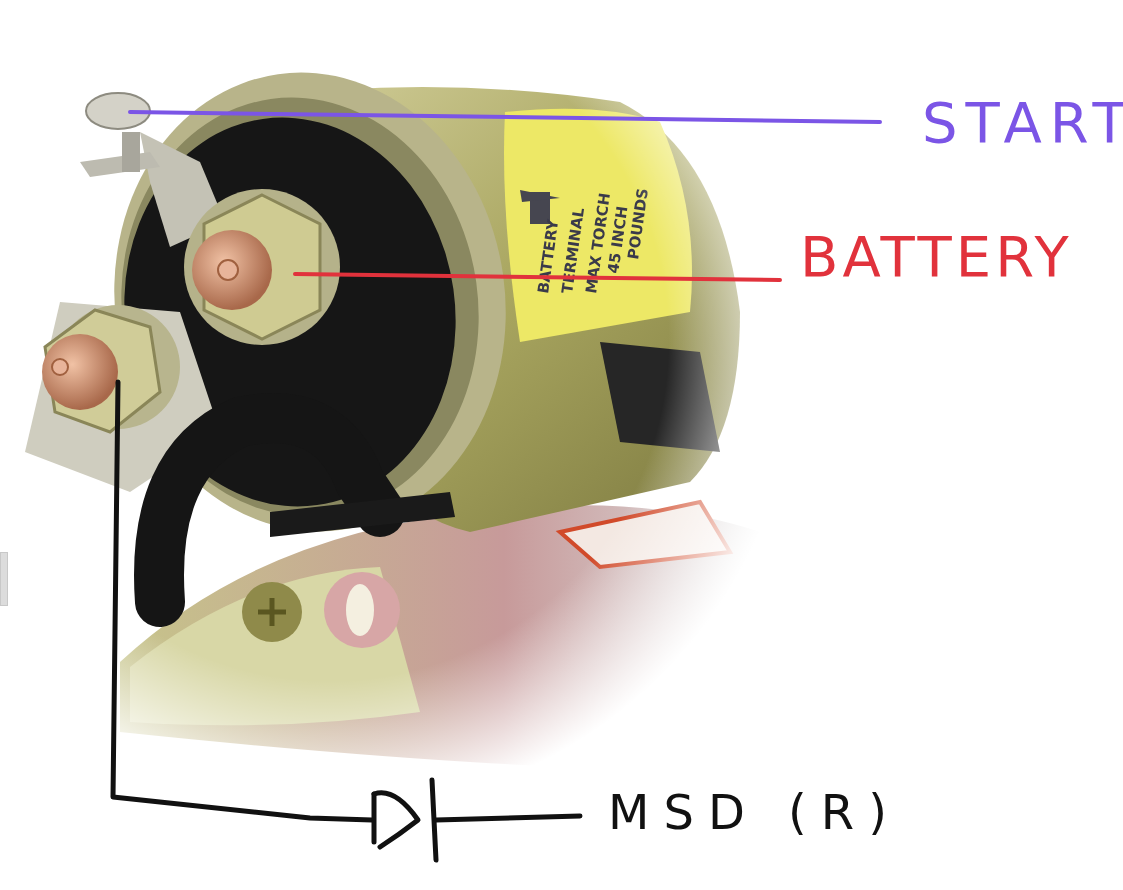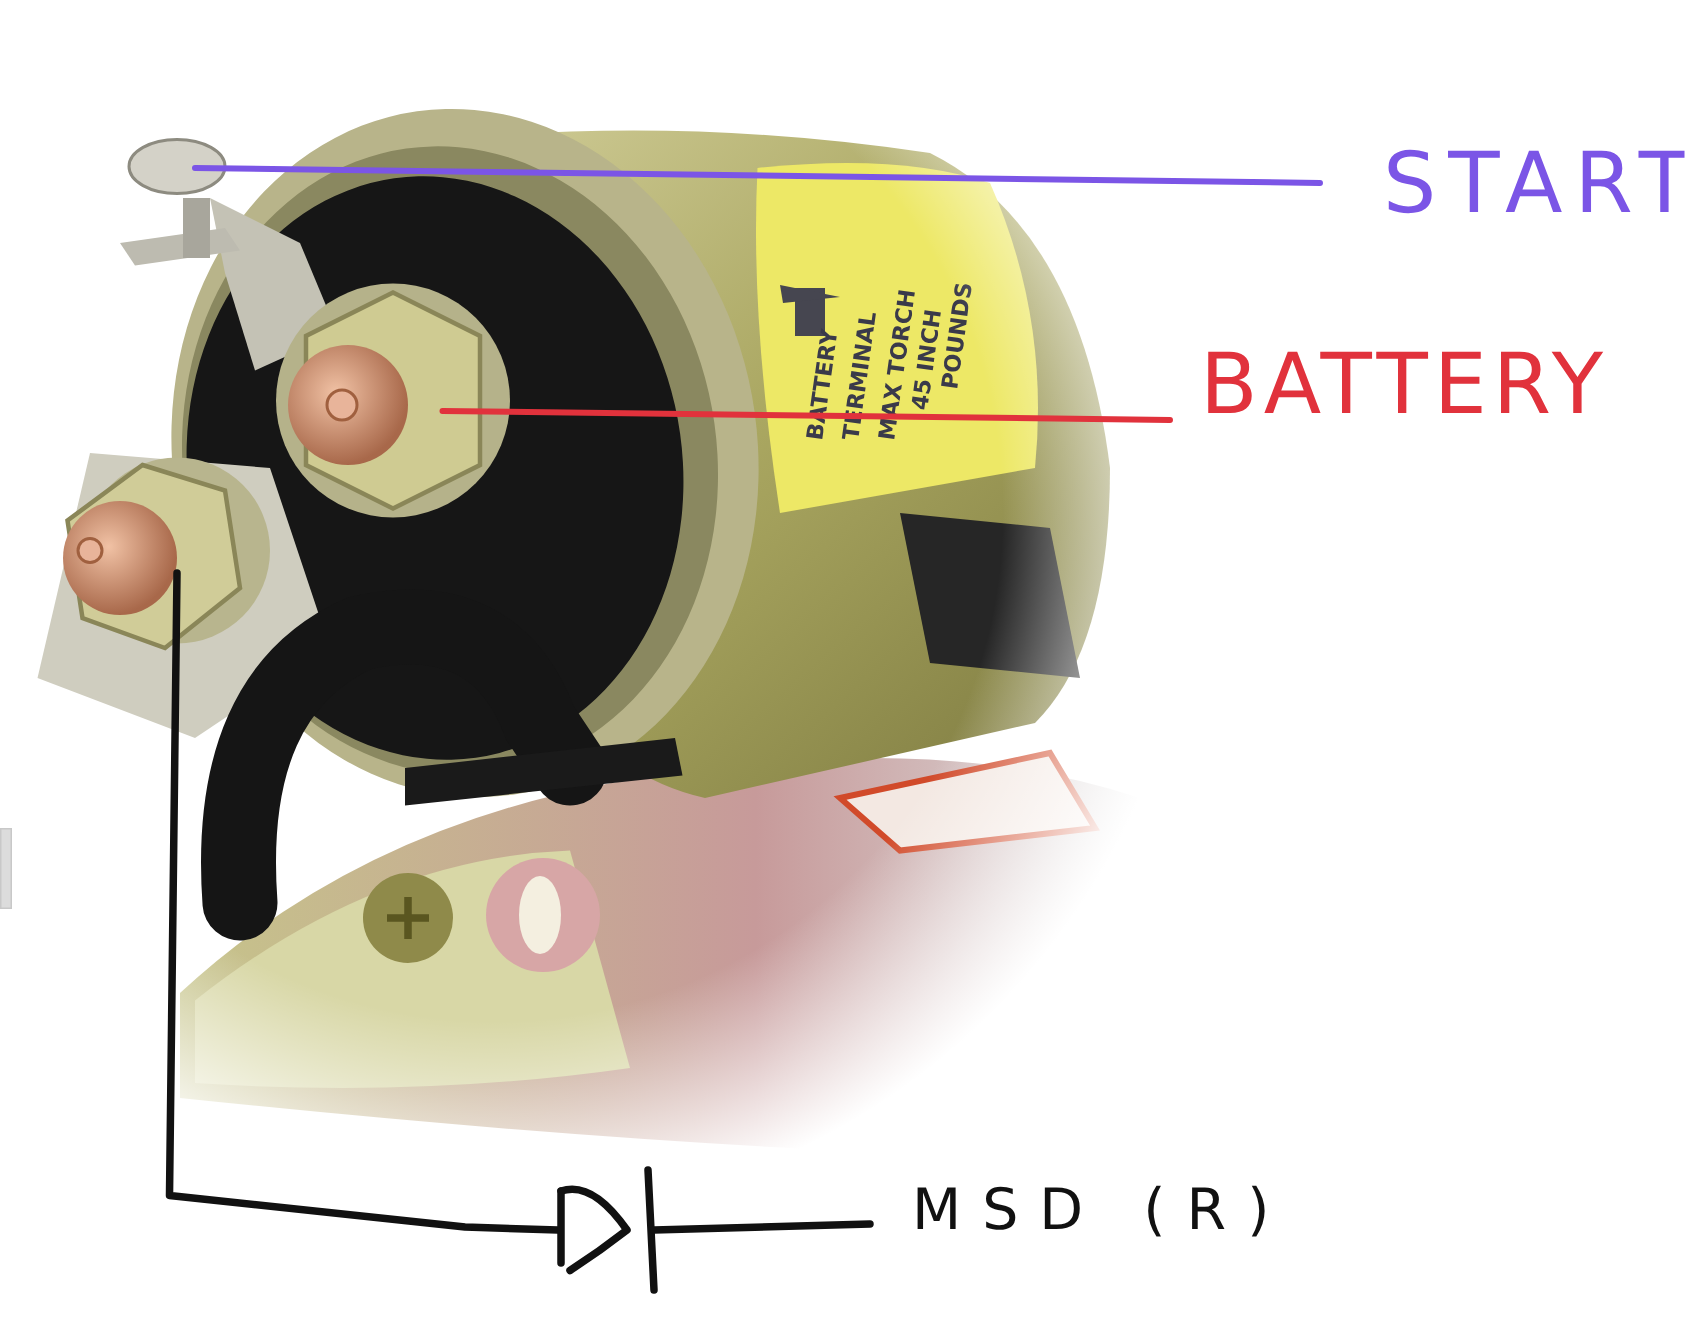--- a/index.html
+++ b/index.html
@@ -1,21 +1,21 @@
 <!DOCTYPE html>
 <html><head>
   <meta charset="utf-8">
   <style>
     html, body { margin: 0; padding: 0; background: #ffffff; }
     body { width: 1123px; height: 890px; position: relative; overflow: hidden; font-family: "DejaVu Sans", sans-serif; }
     .canvas { position: absolute; left: 0; top: 12px; width: 1123px; height: 890px; }
     .label { position: absolute; font-family: "DejaVu Sans", sans-serif; letter-spacing: 10px; font-weight: normal; white-space: nowrap; }
     .label-start { left: 922px; top: 78px; font-size: 56px; color: #7b55e6; letter-spacing: 8px; }
     .label-battery { left: 800px; top: 212px; font-size: 56px; color: #e1323c; letter-spacing: 4px; }
-    .label-msd { left: 608px; top: 772px; font-size: 38px; color: #111111; letter-spacing: 14px; }
+    .label-msd { left: 608px; top: 772px; font-size: 48px; color: #111111; letter-spacing: 14px; }
     .side-tab { position: absolute; left: 0; top: 540px; width: 6px; height: 52px; background: #dcdcdc; border: 1px solid #c8c8c8; }
   </style>
 </head>
 <body>
 
 <div class="canvas">
   <svg width="1123" height="890" viewBox="0 0 1123 890" xmlns="http://www.w3.org/2000/svg">
     <defs>
       <radialGradient id="fade" cx="330" cy="330" r="470" gradientUnits="userSpaceOnUse">
         <stop offset="0.72" stop-color="#ffffff" stop-opacity="0"></stop>

